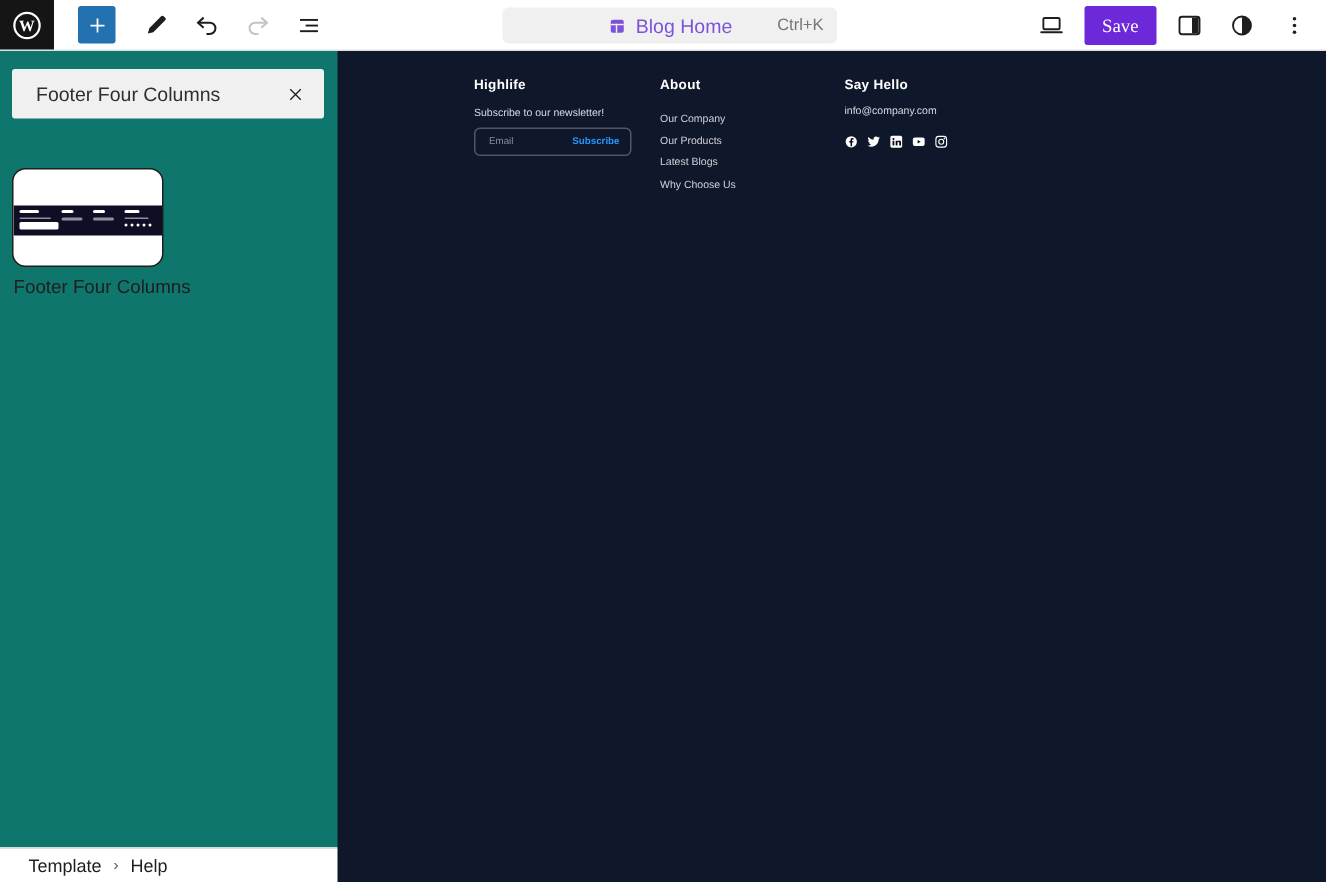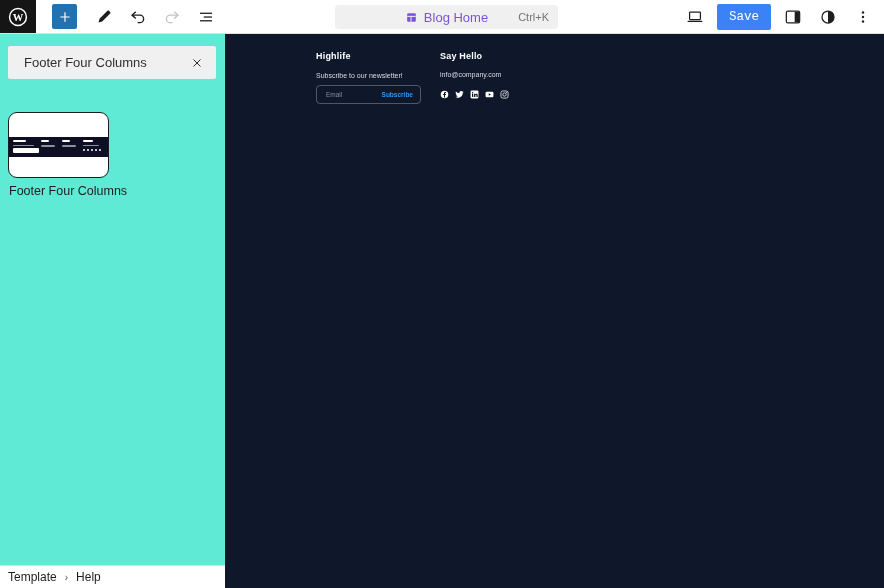--- a/index.html
+++ b/index.html
@@ -38,27 +38,27 @@
     position:absolute;right:9px;top:50%;transform:translateY(-50%);
     font-size:11px;color:#757575;
   }
   .topbar-right{
     position:absolute;right:8px;top:0;height:34px;display:flex;
     align-items:center;gap:9px;
   }
   .icon-btn{background:none;border:none;padding:0;width:26px;height:26px;
     display:flex;align-items:center;justify-content:center;cursor:pointer;}
   .save-btn{
-    height:26px;padding:0 12px;background:#3b82f6;color:#fff;border:none;
-    border-radius:2px;font-size:12.5px;font-family:Liberation Mono, monospace;
+    height:26px;padding:0 12px;background:#6d28d9;color:#fff;border:none;
+    border-radius:2px;font-size:12.5px;font-family:Liberation Serif, serif;
     cursor:pointer;
   }
   
   .sidebar{
-    position:absolute;top:34px;left:0;width:253px;height:531px;background:#5eead4;
+    position:absolute;top:34px;left:0;width:253px;height:531px;background:#0f766e;
   }
   .searchbox{
     position:absolute;left:8px;top:12px;width:208px;height:33px;
     background:#f0f0f0;border-radius:2px;display:flex;align-items:center;
     box-sizing:border-box;padding:0 8px 0 14px;
   }
   .searchbox input{
     flex:1;border:none;background:transparent;outline:none;
     font-size:13px;color:#2f2f2f;font-family:"Liberation Sans",sans-serif;min-width:0;
   }
@@ -91,21 +91,21 @@
     width:9px;height:15px;background:#f1f1f1;display:flex;align-items:center;
     justify-content:center;font-size:6px;color:#8a8a8a;cursor:pointer;
   }
   .scroll-thumb{
     position:absolute;top:15px;left:0;width:9px;height:273px;background:#c6c6c6;cursor:pointer;
   }
   
   .breadcrumb-bar{
     position:absolute;left:0;top:565px;width:225px;height:23px;background:#fff;
     border-top:1px solid #ddd;box-sizing:border-box;display:flex;align-items:center;
-    padding-left:8px;gap:8px;font-size:12px;color:#1e1e1e;
+    padding-left:19px;gap:8px;font-size:12px;color:#1e1e1e;
   }
   .breadcrumb-bar .crumb{cursor:pointer;}
   .crumb-sep{color:#555;font-size:10px;}
   
   .canvas{
     position:absolute;left:225px;top:34px;width:659px;height:554px;background:#0f172a;
   }
   .footer-grid{
     position:absolute;left:91px;top:17px;display:grid;
     grid-template-columns:124px 123px 122px auto;color:#fff;
@@ -272,20 +272,29 @@
 
     <div class="fcol">
       <h3>Highlife</h3>
       <div class="sub-text">Subscribe to our newsletter!</div>
       <div class="email-pill">
         <input type="text" placeholder="Email" style="">
         <button class="subscribe-link">Subscribe</button>
       </div>
     </div>
 
+    <div class="fcol">
+      <h3>About</h3>
+      <div class="flinks">
+        <div class="flink">Our Company</div>
+        <div class="flink">Our Products</div>
+        <div class="flink">Latest Blogs</div>
+        <div class="flink">Why Choose Us</div>
+      </div>
+    </div>
 
 
     <div class="fcol">
       <h3>Say Hello</h3>
       <div class="contact-email">info@company.com</div>
       <div class="social-row">
         <span class="sicon">
           <svg width="9" height="9" viewBox="0 0 24 24">
               <circle cx="12" cy="12" r="10" fill="#fff"></circle>
               <path d="M13.4 20v-6.5h2.2l.35-2.6h-2.55V9.2c0-.75.2-1.25 1.28-1.25h1.37V5.6c-.24-.03-1.05-.1-2-.1-2 0-3.35 1.2-3.35 3.4v1.9H8.5v2.6h2.2V20z" fill="#090919"></path>

